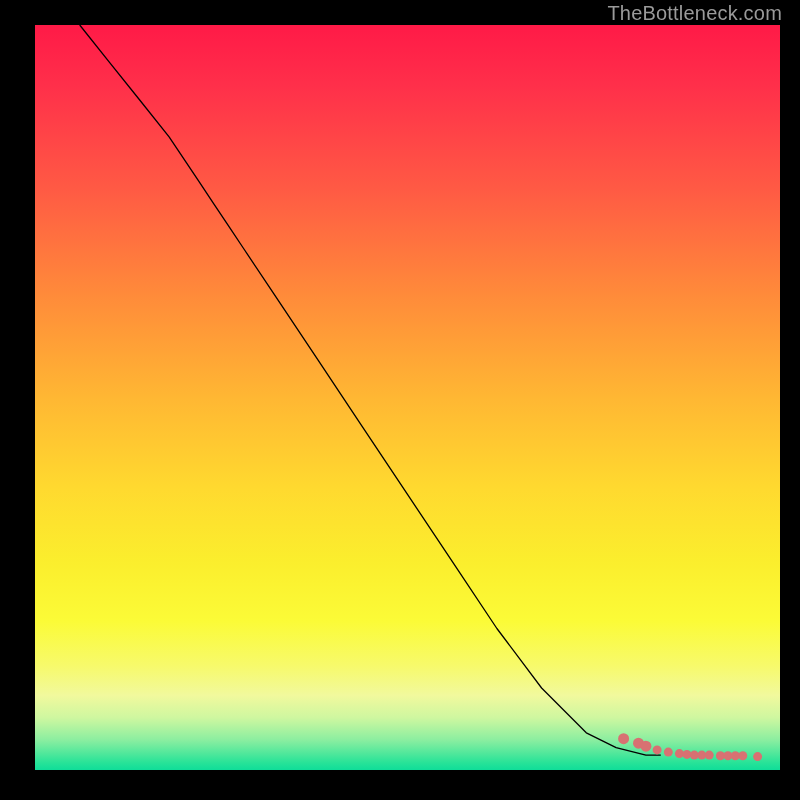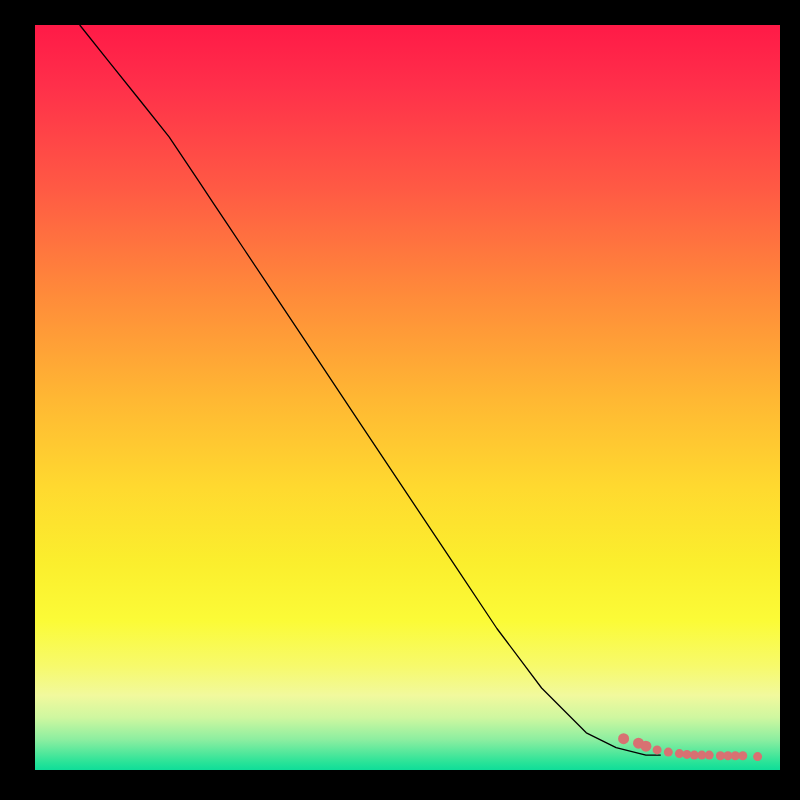--- a/index.html
+++ b/index.html
@@ -68,20 +68,21 @@
   .dot {
     fill: #d87172;
     stroke: none;
   }
 </style>
 </head>
 <body>
 
 <div class="wrap">
 
+  <div class="attribution">TheBottleneck.com</div>
 
   <div class="plot"></div>
 
   <svg class="overlay" viewBox="0 0 745 745">
     <path id="curve-path" class="curve" d="M44.7 0.0 L74.5 37.3 L104.3 74.5 L134.1 111.8 L163.9 156.4 L178.8 178.8 L193.7 201.1 L208.6 223.5 L238.4 268.2 L283.1 335.2 L327.8 402.3 L372.5 469.4 L417.2 536.4 L461.9 603.5 L506.6 663.0 L551.3 707.8 L581.1 722.6 L610.9 730.1 L625.8 730.1"></path>
     <g id="dots-group">
         <circle cx="588.6" cy="713.7" r="5.5" class="dot"></circle>
         <circle cx="603.5" cy="718.2" r="5.5" class="dot"></circle>
         <circle cx="610.9" cy="721.2" r="5.5" class="dot"></circle>
         <circle cx="622.1" cy="724.9" r="4.5" class="dot"></circle>

